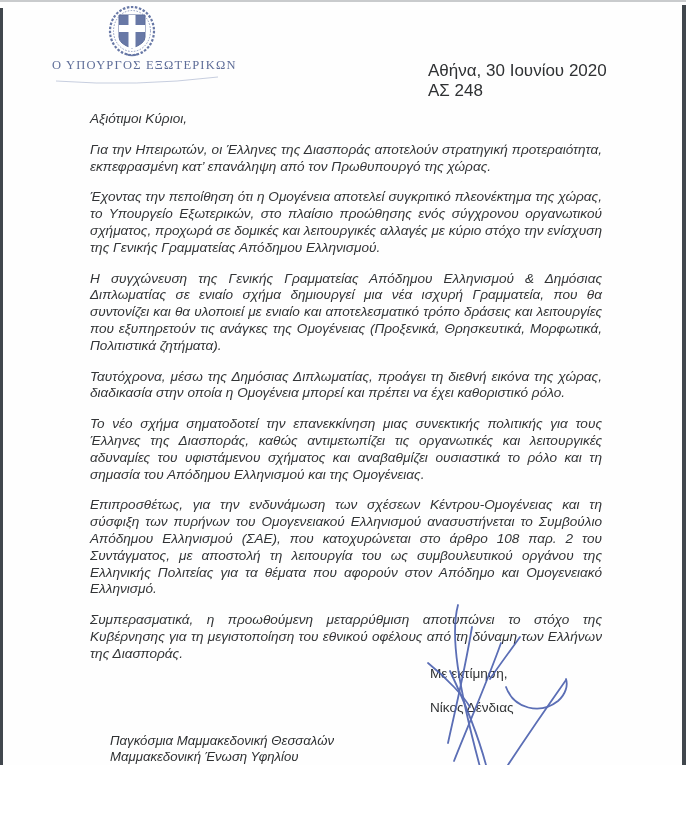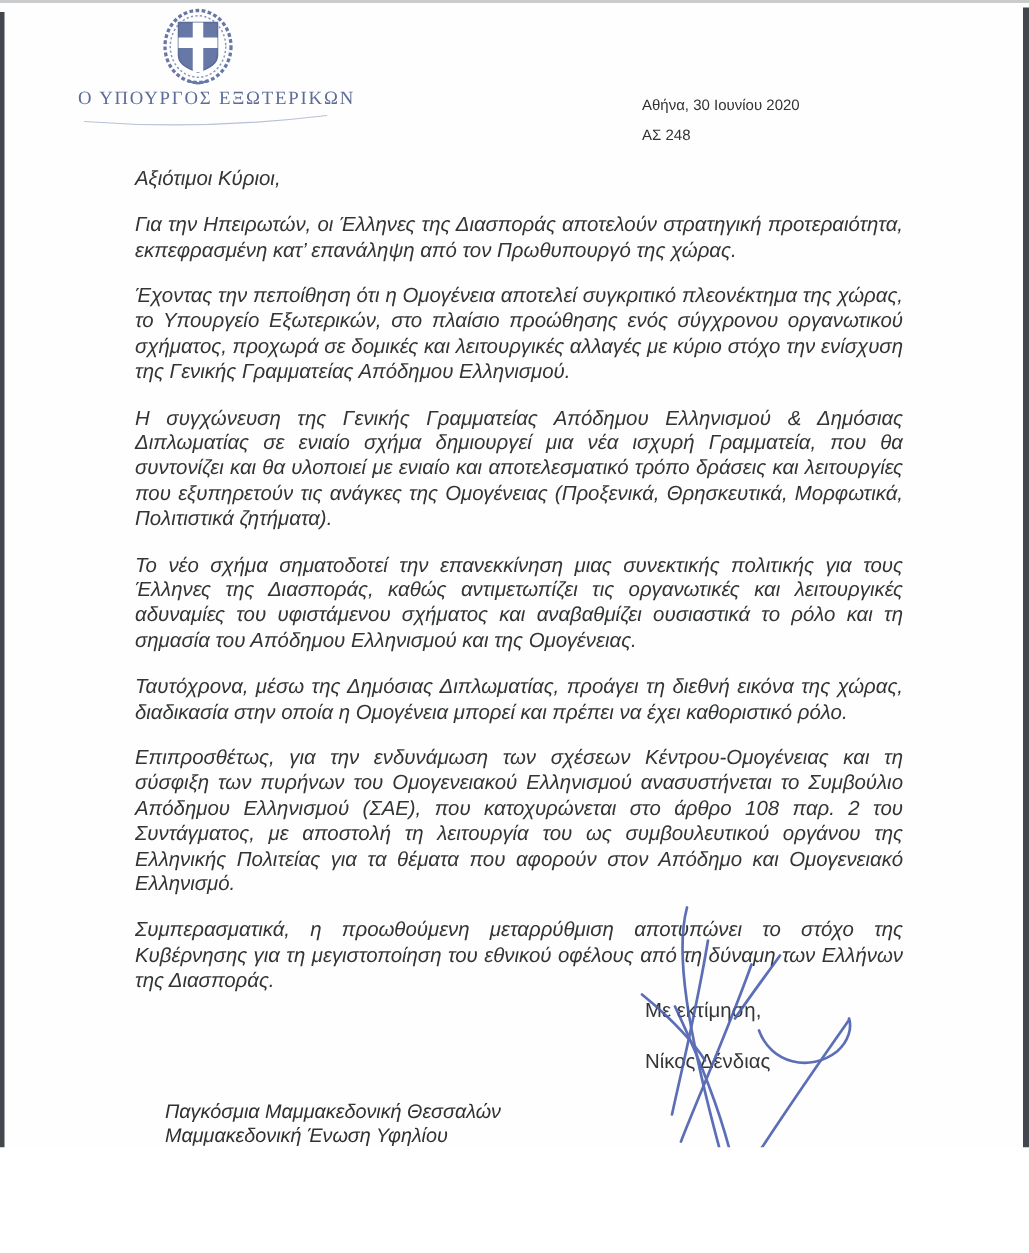--- a/index.html
+++ b/index.html
@@ -29,21 +29,21 @@
   .emblem-wrap { position: absolute; left: 106px; top: 5px; width: 52px; height: 52px; }
   .sender-title {
     position: absolute; left: 52px; top: 58px; width: 170px;
     font-family: "Liberation Serif", serif;
     font-size: 12.5px; letter-spacing: 1.2px;
     color: #5e6d98; white-space: nowrap;
   }
   .title-flourish { position: absolute; left: 52px; top: 72px; width: 170px; height: 14px; }
   .date-block {
     position: absolute; left: 428px; top: 61px;
-    font-size: 10px; color: #2f3133; line-height: 20px;
+    font-size: 17px; color: #2f3133; line-height: 20px;
   }
   
   .letter-body {
     position: absolute; left: 90px; top: 111px; width: 512px;
     font-size: 13.6px; line-height: 16.8px; color: #323436;
   }
   .letter-body p { margin: 0 0 14px 0; text-align: justify; font-style: italic; }
   .letter-body p.salutation { text-align: left; }
   
   .closing {
@@ -94,22 +94,22 @@
   <div class="date-block">
     <div>Αθήνα, 30 Ιουνίου 2020</div>
     <div>ΑΣ 248</div>
   </div>
 
   <div class="letter-body">
     <p class="salutation">Αξιότιμοι Κύριοι,</p>
     <p>Για την Ηπειρωτών, οι Έλληνες της Διασποράς αποτελούν στρατηγική προτεραιότητα, εκπεφρασμένη κατ’ επανάληψη από τον Πρωθυπουργό της χώρας.</p>
     <p>Έχοντας την πεποίθηση ότι η Ομογένεια αποτελεί συγκριτικό πλεονέκτημα της χώρας, το Υπουργείο Εξωτερικών, στο πλαίσιο προώθησης ενός σύγχρονου οργανωτικού σχήματος, προχωρά σε δομικές και λειτουργικές αλλαγές με κύριο στόχο την ενίσχυση της Γενικής Γραμματείας Απόδημου Ελληνισμού.</p>
     <p>Η συγχώνευση της Γενικής Γραμματείας Απόδημου Ελληνισμού &amp; Δημόσιας Διπλωματίας σε ενιαίο σχήμα δημιουργεί μια νέα ισχυρή Γραμματεία, που θα συντονίζει και θα υλοποιεί με ενιαίο και  αποτελεσματικό τρόπο δράσεις και λειτουργίες που εξυπηρετούν τις ανάγκες της Ομογένειας (Προξενικά, Θρησκευτικά, Μορφωτικά, Πολιτιστικά ζητήματα).</p>
+    <p>Ταυτόχρονα, μέσω της Δημόσιας Διπλωματίας, προάγει τη διεθνή εικόνα της χώρας, διαδικασία στην οποία η Ομογένεια μπορεί και πρέπει να έχει καθοριστικό ρόλο.</p>
     <p>Το νέο σχήμα σηματοδοτεί την επανεκκίνηση μιας συνεκτικής πολιτικής για τους Έλληνες της Διασποράς, καθώς αντιμετωπίζει τις οργανωτικές και λειτουργικές αδυναμίες του υφιστάμενου σχήματος και αναβαθμίζει ουσιαστικά το ρόλο και τη σημασία του Απόδημου Ελληνισμού και της Ομογένειας.</p>
-    <p>Ταυτόχρονα, μέσω της Δημόσιας Διπλωματίας, προάγει τη διεθνή εικόνα της χώρας, διαδικασία στην οποία η Ομογένεια μπορεί και πρέπει να έχει καθοριστικό ρόλο.</p>
     <p>Επιπροσθέτως, για την ενδυνάμωση των σχέσεων Κέντρου-Ομογένειας και τη σύσφιξη των πυρήνων του Ομογενειακού Ελληνισμού ανασυστήνεται το Συμβούλιο Απόδημου Ελληνισμού (ΣΑΕ), που κατοχυρώνεται στο άρθρο 108 παρ. 2 του Συντάγματος, με αποστολή τη λειτουργία του ως συμβουλευτικού οργάνου της Ελληνικής Πολιτείας για τα θέματα που αφορούν στον Απόδημο και Ομογενειακό Ελληνισμό.</p>
     <p>Συμπερασματικά, η προωθούμενη μεταρρύθμιση αποτυπώνει το στόχο της Κυβέρνησης για τη  μεγιστοποίηση του εθνικού οφέλους από τη δύναμη των Ελλήνων της Διασποράς.</p>
   </div>
 
   <div class="closing">
     <div class="valediction">Με εκτίμηση,</div>
     <div>Νίκος Δένδιας</div>
   </div>
 
   <svg class="signature-svg" viewBox="0 0 210 240">

